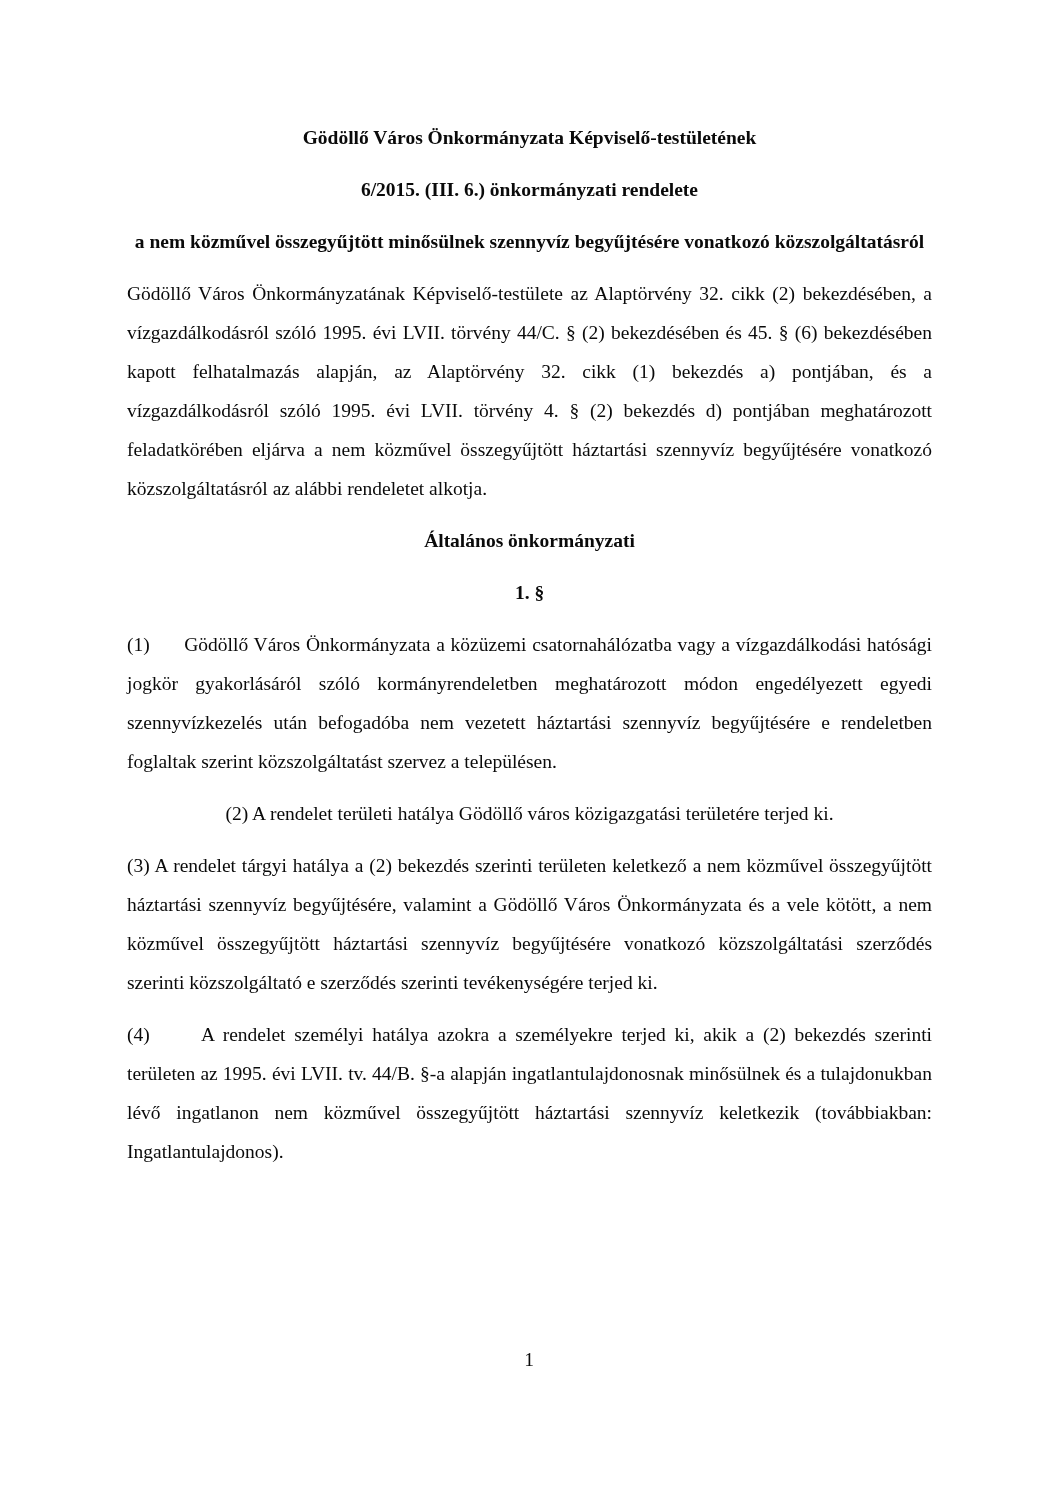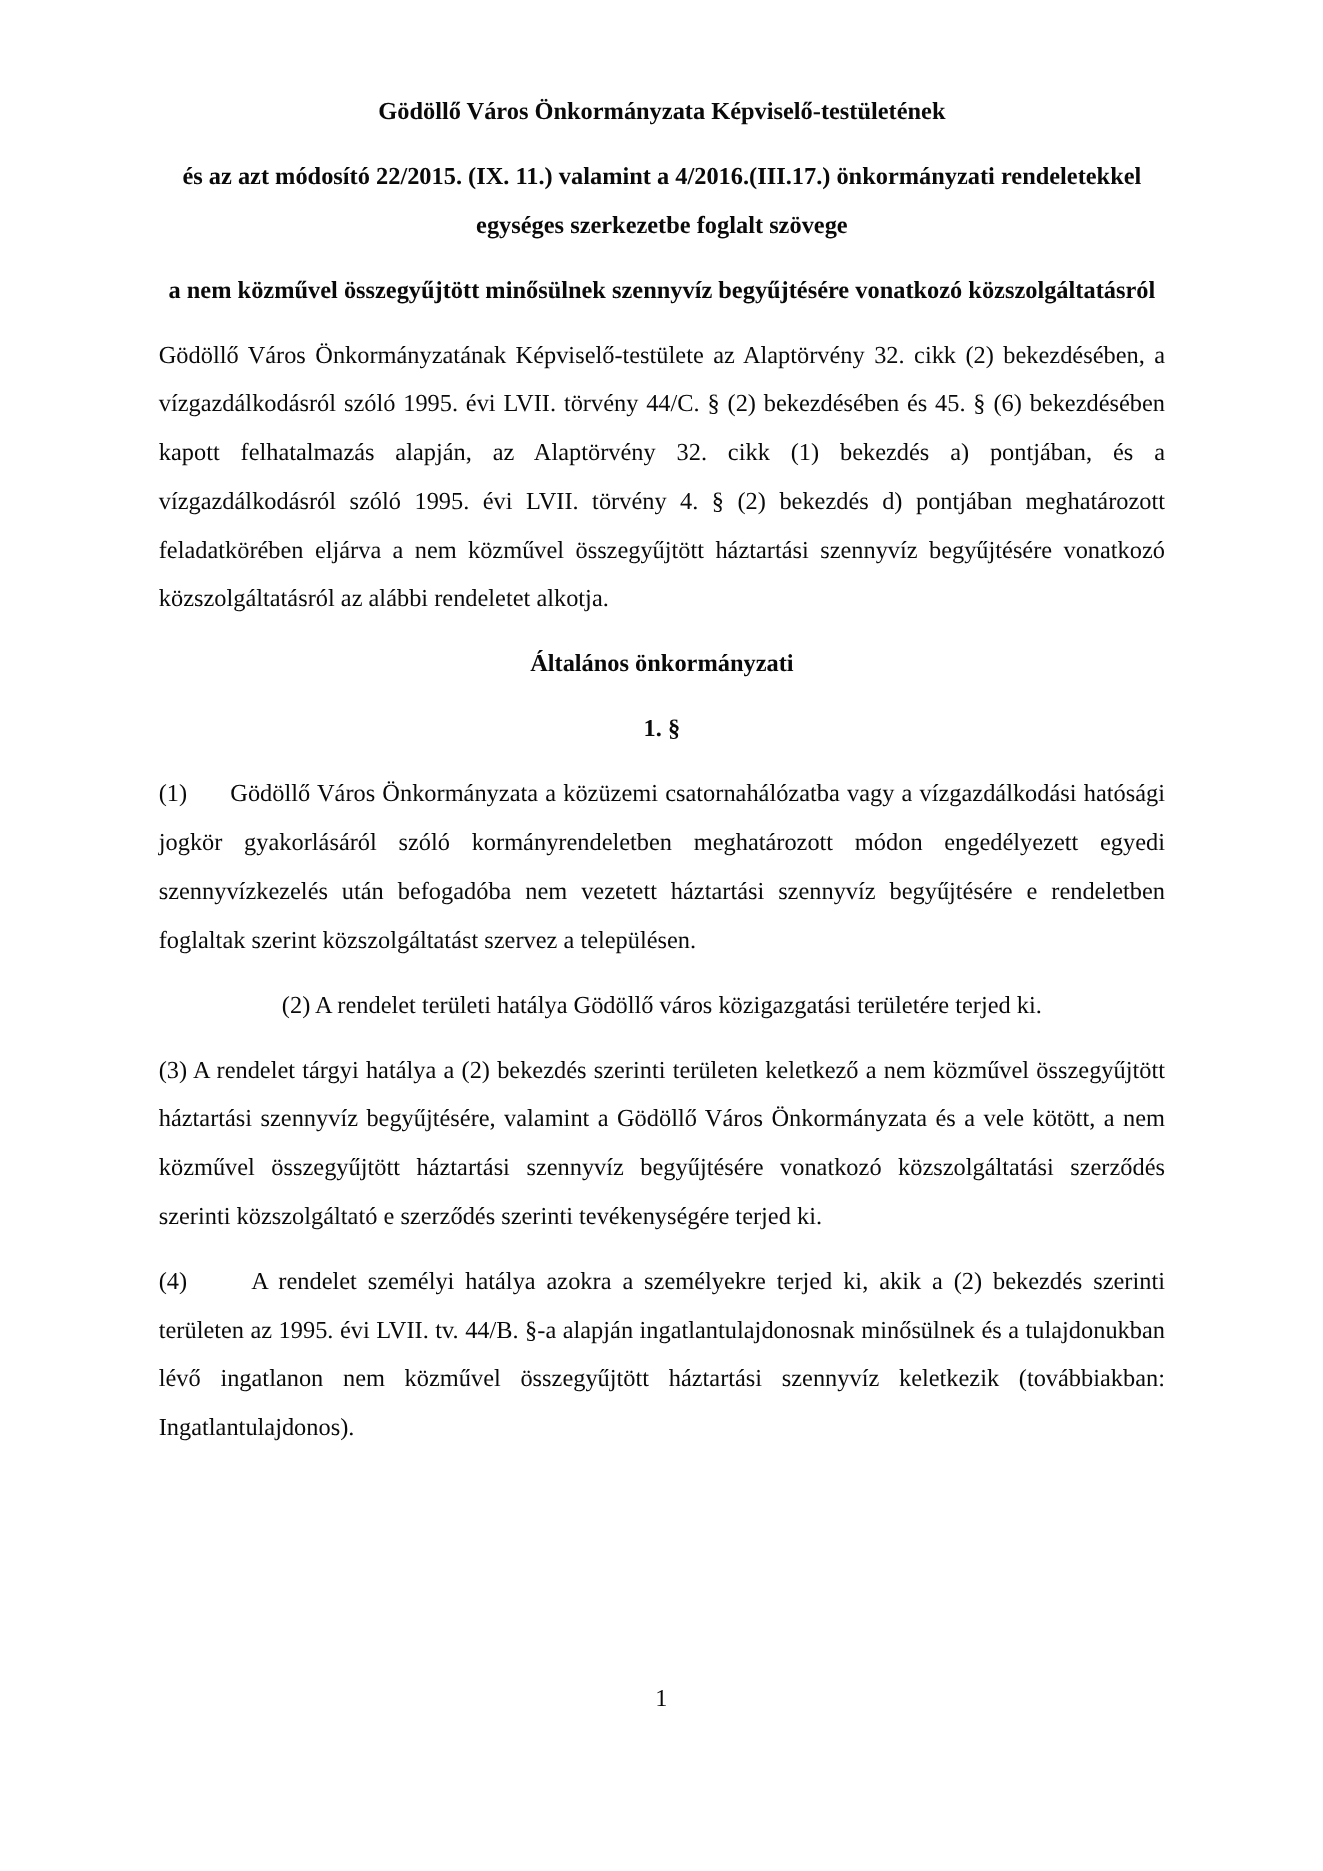--- a/index.html
+++ b/index.html
@@ -9,21 +9,21 @@
   }
   .page {
     position: relative;
     width: 1058px;
     height: 1497px;
     box-sizing: border-box;
     background: #ffffff;
     color: #0a0a0a;
     font-family: "Liberation Serif", "DejaVu Serif", serif;
     font-size: 19.5px;
-    padding: 70px 126px 0 127px;
+    padding: 118px 126px 0 127px;
     overflow: hidden;
   }
   .page p {
     margin: 0 0 13px 0;
     line-height: 39px;
   }
   .title-line {
     text-align: center;
     font-weight: bold;
   }
@@ -42,21 +42,21 @@
     line-height: 39px;
   }
 </style>
 </head>
 <body>
 
 <div class="page">
 
   <header>
     <p class="title-line">Gödöllő Város Önkormányzata Képviselő-testületének</p>
-    <p class="title-line">és az azt módosító 22/2015. (IX. 11.) valamint a 4/2016.(III.17.) önkormányzati rendeletekkel egységes szerkezetbe foglalt szövege</p>
+    <p class="title-line">6/2015. (III. 6.) önkormányzati rendelete</p>
     <p class="title-line">a nem közművel összegyűjtött minősülnek szennyvíz begyűjtésére vonatkozó közszolgáltatásról</p>
   </header>
 
   <main>
     <p class="body-par">Gödöllő Város Önkormányzatának Képviselő-testülete az Alaptörvény 32. cikk (2) bekezdésében, a vízgazdálkodásról szóló 1995. évi LVII. törvény 44/C. § (2) bekezdésében és 45. § (6) bekezdésében kapott felhatalmazás alapján, az Alaptörvény 32. cikk (1) bekezdés a) pontjában, és a vízgazdálkodásról szóló 1995. évi LVII. törvény 4. § (2) bekezdés d) pontjában meghatározott feladatkörében eljárva a nem közművel összegyűjtött háztartási szennyvíz begyűjtésére vonatkozó közszolgáltatásról az alábbi rendeletet alkotja.</p>
 
     <p class="title-line">Általános önkormányzati</p>
 
     <p class="title-line">1. §</p>
 

